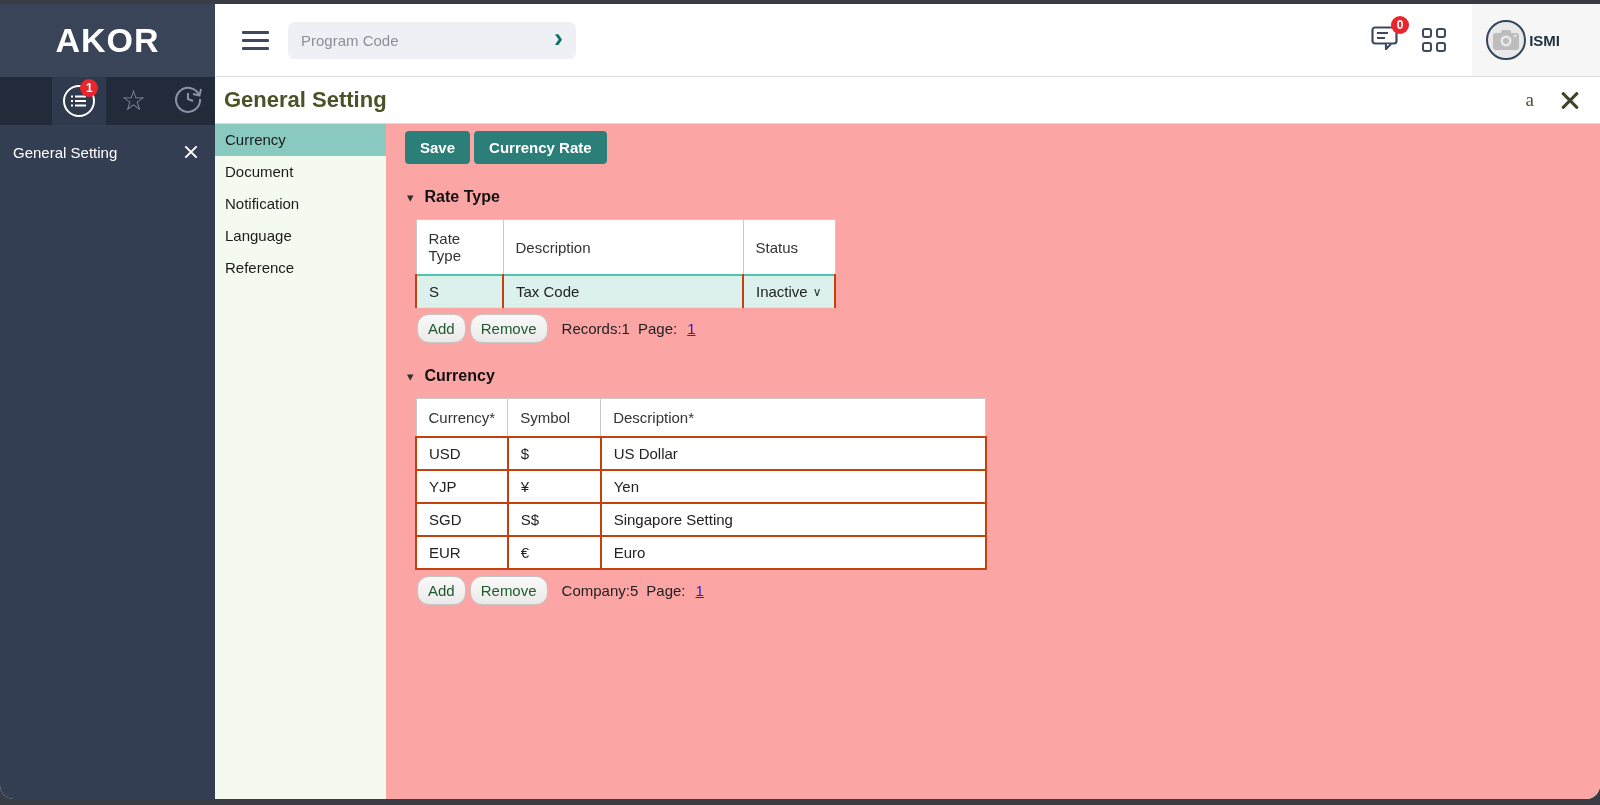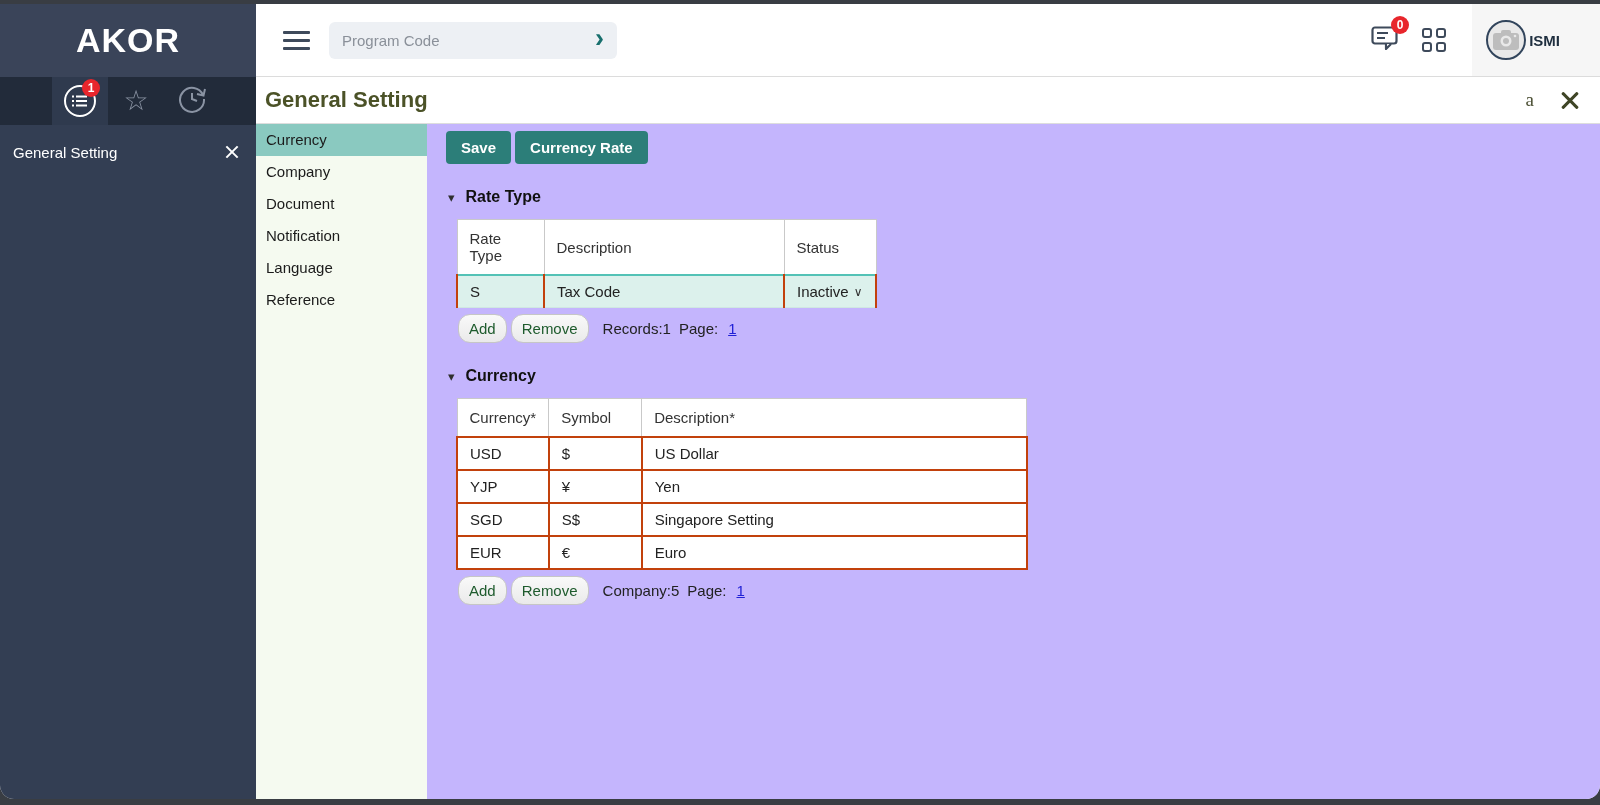--- a/index.html
+++ b/index.html
@@ -9,21 +9,21 @@
     background:#393d43;
     position:relative;
     overflow:hidden;
   }
   .window {
     position:absolute; top:4px; left:0; right:0; bottom:6px;
     background:#fff; border-radius:0 0 14px 14px; overflow:hidden;
     display:flex;
   }
   
-  .app-sidebar { width:256px; flex:none; background:#333e53; display:flex; flex-direction:column; }
+  .app-sidebar { width:215px; flex:none; background:#333e53; display:flex; flex-direction:column; }
   .logo-area { height:73px; background:#3a4459; display:flex; align-items:center; justify-content:center; }
   .logo { color:#fff; font-size:34px; font-weight:bold; letter-spacing:1px; }
   .icon-strip { height:48px; background:#222b3a; display:flex; padding-left:52px; }
   .strip-tile { width:56px; height:48px; display:flex; align-items:center; justify-content:center; position:relative; cursor:pointer; }
   .strip-tile.selected { background:#2f3a4e; }
   .circ-list { width:32px; height:32px; border:2px solid #fff; border-radius:50%; display:flex; align-items:center; justify-content:center; }
   .circ-list svg { display:block; }
   .badge {
     position:absolute; min-width:18px; height:18px; border-radius:9px;
     background:#e8262c; color:#fff; font-size:12px; font-weight:bold;
@@ -78,21 +78,21 @@
     content:""; position:absolute; left:-2px; top:8px; width:22px; height:3px; background:#3f4526; border-radius:1px;
   }
   .close-x::before { transform:rotate(45deg); }
   .close-x::after  { transform:rotate(-45deg); }
 
   .content-row { flex:1; display:flex; min-height:0; }
   .subnav { width:171px; flex:none; background:#f5faf0; }
   .subnav-item { height:32px; line-height:32px; padding-left:10px; font-size:15px; color:#1b1b1b; cursor:pointer; }
   .subnav-item.selected { background:#8ac9c0; }
 
-  .main { flex:1; background:#c4b5fd; padding:7px 0 0 19px; overflow:hidden; }
+  .main { flex:1; background:#fca5a5; padding:7px 0 0 19px; overflow:hidden; }
   .toolbar { display:flex; gap:4px; }
   .btn-teal {
     background:#2c7e79; color:#fff; border:none; border-radius:4px;
     font-size:15px; font-weight:bold; padding:8px 15px; cursor:pointer;
     font-family:"Liberation Sans", sans-serif;
   }
   .section { margin-top:24px; }
   .section-head { display:flex; align-items:center; gap:11px; padding-left:2px; }
   .collapse-arrow { color:#2f2f2f; font-size:13px; cursor:pointer; line-height:1; }
   .section-title { font-size:16px; font-weight:bold; color:#111; }
@@ -211,23 +211,20 @@
       <span class="close-x"></span>
     </div>
 
     <div class="content-row">
 
       <nav class="subnav">
         <div class="subnav-item selected">
           <span>Currency</span>
         </div>
         <div class="subnav-item">
-          <span>Company</span>
-        </div>
-        <div class="subnav-item">
           <span>Document</span>
         </div>
         <div class="subnav-item">
           <span>Notification</span>
         </div>
         <div class="subnav-item">
           <span>Language</span>
         </div>
         <div class="subnav-item">
           <span>Reference</span>

